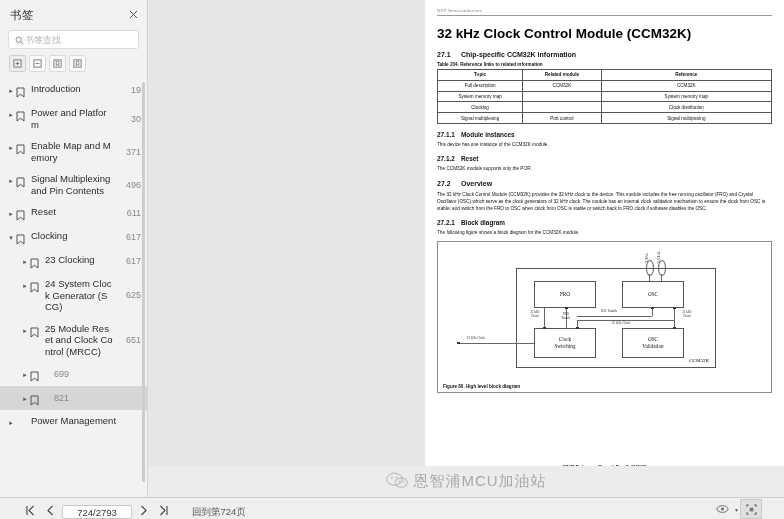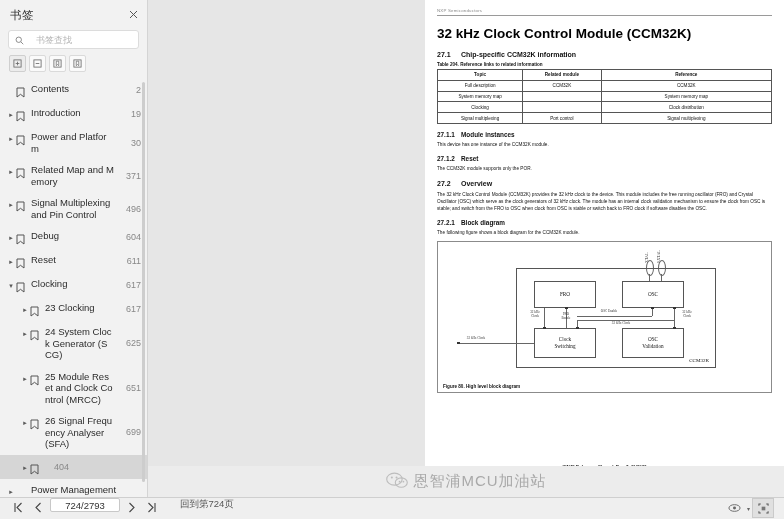--- a/index.html
+++ b/index.html
@@ -59,21 +59,21 @@
     padding: 0 6px;
     box-sizing: border-box;
   }
   .sb-search svg { flex: 0 0 auto; }
   .sb-search-input {
     border: 0; outline: 0;
     background: transparent;
     font-family: "Liberation Sans", sans-serif;
     font-size: 9px;
     color: #333;
-    margin-left: 12px;
+    margin-left: 1px;
     width: 100px;
     padding: 0;
   }
   .sb-search-input::placeholder { color: #b4b4b4; }
 
   .sb-tools {
     display: flex;
     gap: 3px;
     padding: 6px 8px 5px 9px;
   }
@@ -355,23 +355,23 @@
   }
 
   
   #bottombar {
     position: absolute;
     left: 0; bottom: 0;
     width: 784px; height: 22px;
     background: #efefef;
     border-top: 1px solid #cfcfcf;
     display: flex;
-    align-items: flex-start;
-    box-sizing: border-box;
-    padding: 0 8px;
+    align-items: flex-end;
+    box-sizing: border-box;
+    padding: 0 20px;
   }
   .bb-btn {
     width: 20px; height: 18px;
     display: flex; align-items: center; justify-content: center;
     cursor: pointer;
     color: #444;
   }
   .bb-page {
     width: 70px; height: 14px;
     background: #fff;
@@ -456,66 +456,50 @@
       <div class="sb-tool">
         <svg width="9" height="9" viewBox="0 0 10 10">
             <rect x="1" y="1" width="8" height="8" fill="none" stroke="#666" stroke-width=".9"></rect>
             <path d="M3.6 2.4v5l1.4-1.3 1.4 1.3v-5z" fill="none" stroke="#666" stroke-width=".8"></path>
           </svg>
       </div>
     </div>
 
     <div class="sb-tree" id="tree">
         <div class="tree-item lvl1">
-          <span class="tw"></span>
-          <span class="bm-ico"><svg width="9" height="11" viewBox="0 0 9 11">
-              <path d="M1 1h7v9L4.5 7.3 1 10z" fill="none" stroke="#555" stroke-width="1"></path>
-            </svg></span>
-          <span class="tree-label">Contents</span>
-          <span class="tree-page">2</span>
-        </div>
-        <div class="tree-item lvl1">
           <span class="tw">▸</span>
           <span class="bm-ico"><svg width="9" height="11" viewBox="0 0 9 11">
               <path d="M1 1h7v9L4.5 7.3 1 10z" fill="none" stroke="#555" stroke-width="1"></path>
             </svg></span>
           <span class="tree-label">Introduction</span>
           <span class="tree-page">19</span>
         </div>
         <div class="tree-item lvl1">
           <span class="tw">▸</span>
           <span class="bm-ico"><svg width="9" height="11" viewBox="0 0 9 11">
               <path d="M1 1h7v9L4.5 7.3 1 10z" fill="none" stroke="#555" stroke-width="1"></path>
             </svg></span>
           <span class="tree-label">Power and Platform</span>
           <span class="tree-page">30</span>
         </div>
         <div class="tree-item lvl1">
           <span class="tw">▸</span>
           <span class="bm-ico"><svg width="9" height="11" viewBox="0 0 9 11">
               <path d="M1 1h7v9L4.5 7.3 1 10z" fill="none" stroke="#555" stroke-width="1"></path>
             </svg></span>
-          <span class="tree-label">Related Map and Memory</span>
+          <span class="tree-label">Enable Map and Memory</span>
           <span class="tree-page">371</span>
         </div>
         <div class="tree-item lvl1">
           <span class="tw">▸</span>
           <span class="bm-ico"><svg width="9" height="11" viewBox="0 0 9 11">
               <path d="M1 1h7v9L4.5 7.3 1 10z" fill="none" stroke="#555" stroke-width="1"></path>
             </svg></span>
-          <span class="tree-label">Signal Multiplexing and Pin  Control</span>
+          <span class="tree-label">Signal Multiplexing and Pin  Contents</span>
           <span class="tree-page">496</span>
-        </div>
-        <div class="tree-item lvl1">
-          <span class="tw">▸</span>
-          <span class="bm-ico"><svg width="9" height="11" viewBox="0 0 9 11">
-              <path d="M1 1h7v9L4.5 7.3 1 10z" fill="none" stroke="#555" stroke-width="1"></path>
-            </svg></span>
-          <span class="tree-label">Debug</span>
-          <span class="tree-page">604</span>
         </div>
         <div class="tree-item lvl1">
           <span class="tw">▸</span>
           <span class="bm-ico"><svg width="9" height="11" viewBox="0 0 9 11">
               <path d="M1 1h7v9L4.5 7.3 1 10z" fill="none" stroke="#555" stroke-width="1"></path>
             </svg></span>
           <span class="tree-label">Reset</span>
           <span class="tree-page">611</span>
         </div>
         <div class="tree-item lvl1">
@@ -548,29 +532,28 @@
               <path d="M1 1h7v9L4.5 7.3 1 10z" fill="none" stroke="#555" stroke-width="1"></path>
             </svg></span>
           <span class="tree-label">25 Module Reset and Clock Control (MRCC)</span>
           <span class="tree-page">651</span>
         </div>
         <div class="tree-item lvl2">
           <span class="tw">▸</span>
           <span class="bm-ico"><svg width="9" height="11" viewBox="0 0 9 11">
               <path d="M1 1h7v9L4.5 7.3 1 10z" fill="none" stroke="#555" stroke-width="1"></path>
             </svg></span>
-          <span class="tree-label">26 Signal Frequency Analyser (SFA)</span>
           <span class="tree-page">699</span>
         </div>
         <div class="tree-item lvl2 selected">
           <span class="tw">▸</span>
           <span class="bm-ico"><svg width="9" height="11" viewBox="0 0 9 11">
               <path d="M1 1h7v9L4.5 7.3 1 10z" fill="none" stroke="#555" stroke-width="1"></path>
             </svg></span>
-          <span class="tree-page">404</span>
+          <span class="tree-page">821</span>
         </div>
         <div class="tree-item lvl1">
           <span class="tw">▸</span>
           <span class="bm-ico"></span>
           <span class="tree-label">Power Management</span>
         </div>
       </div>
     <div class="sb-scroll"></div>
   </div>
 

